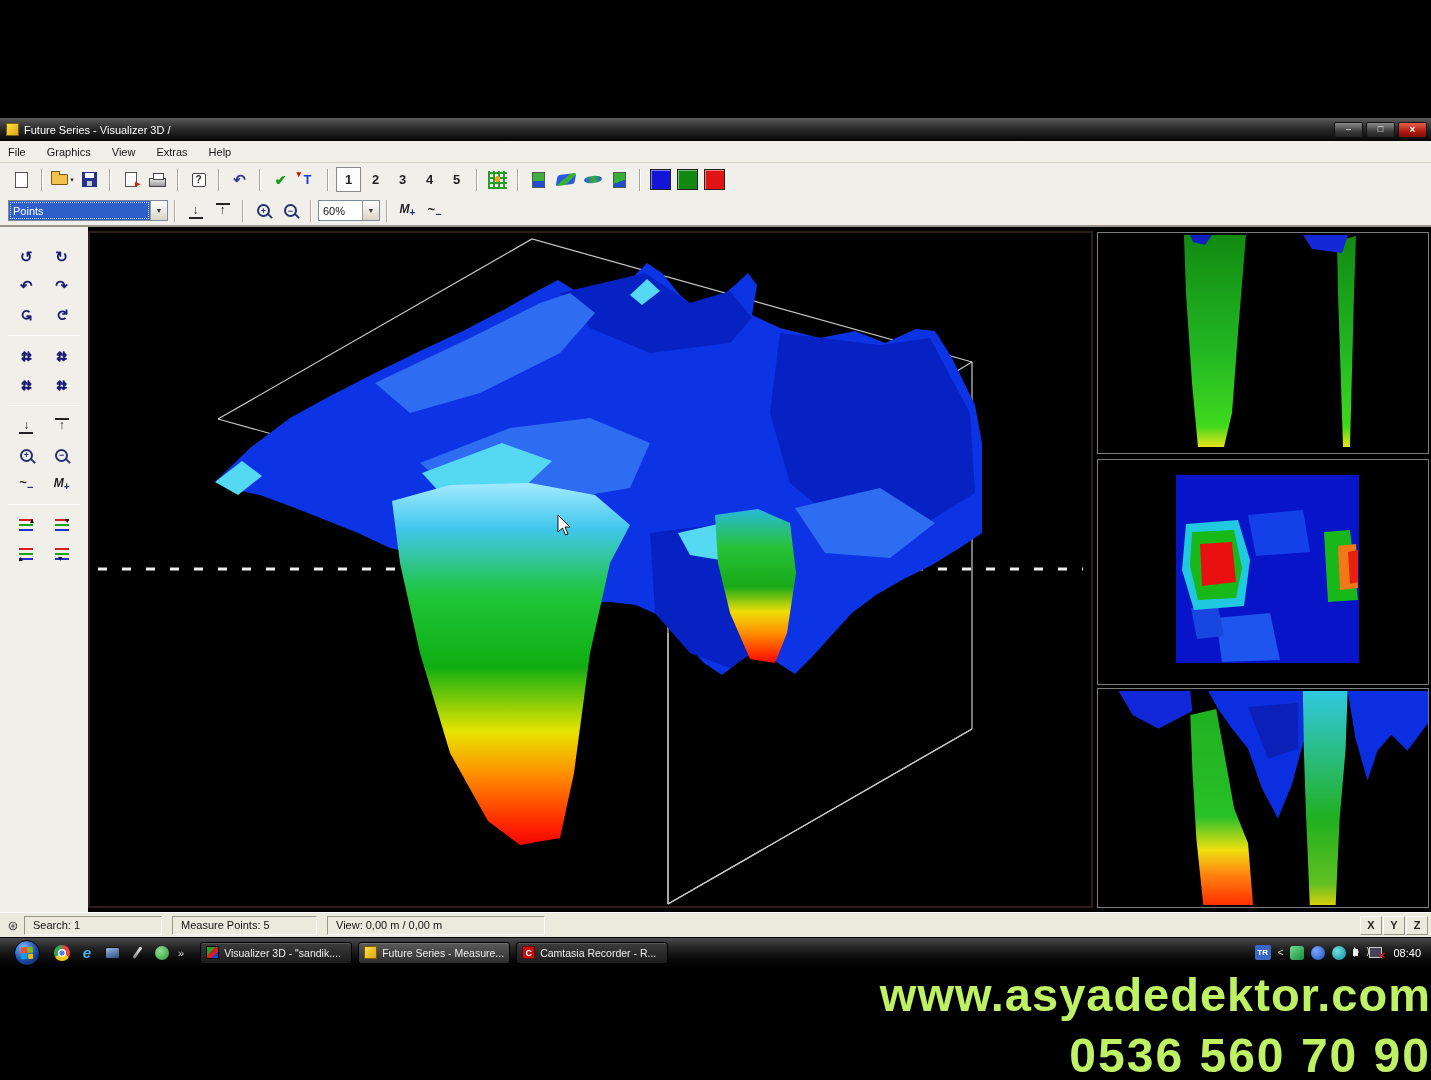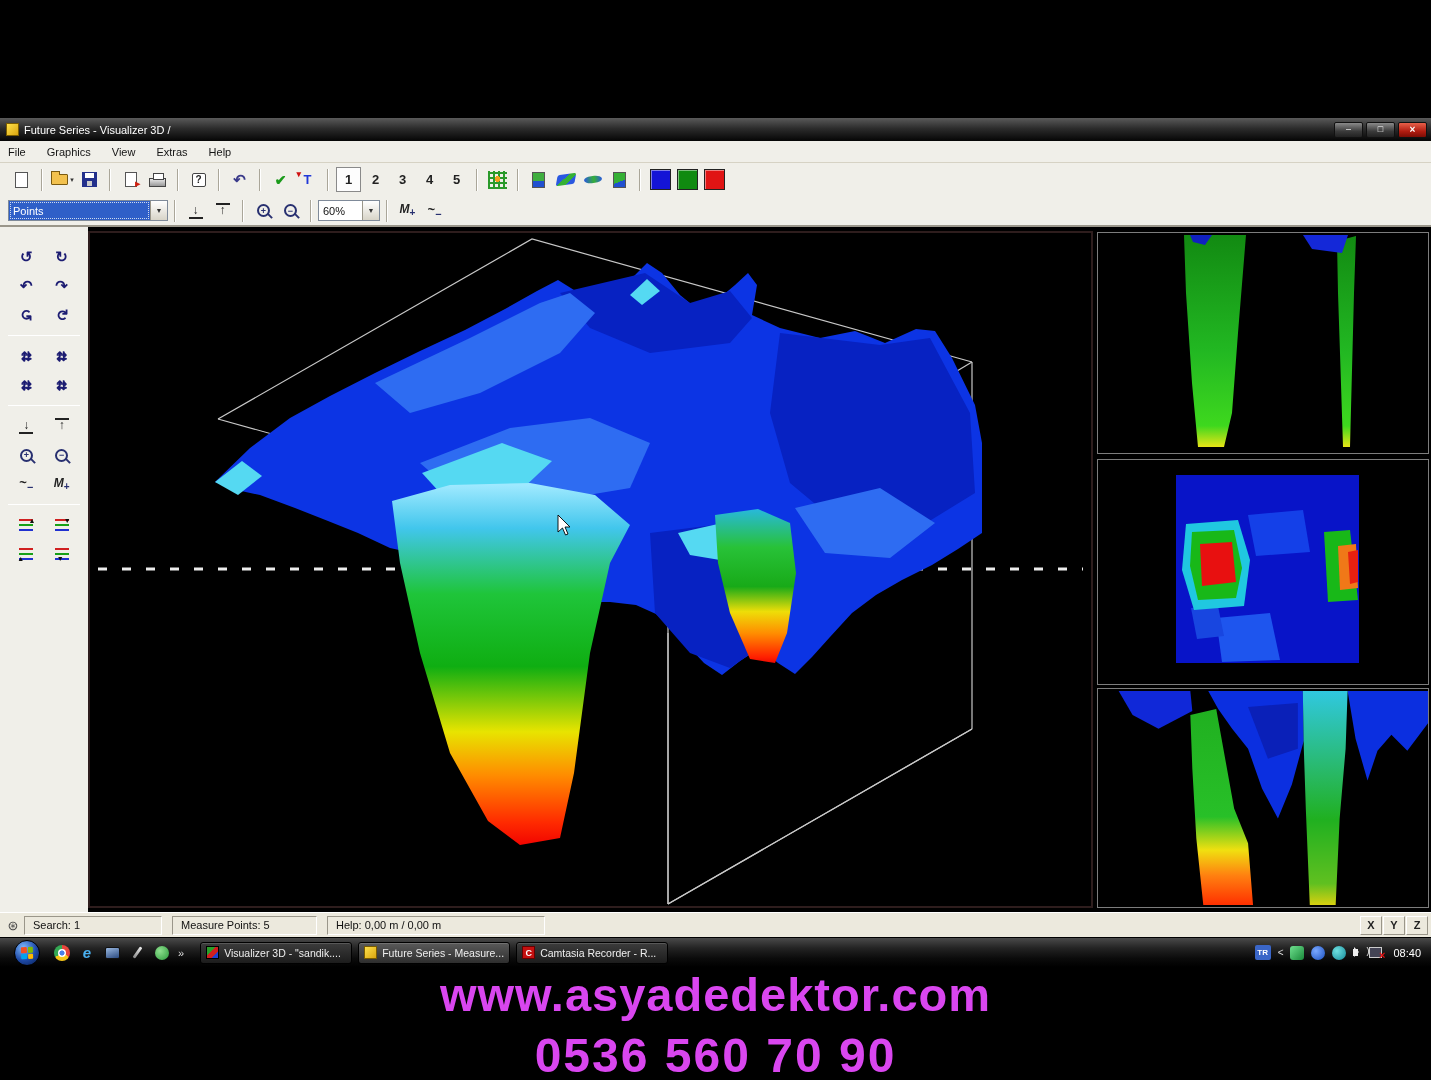--- a/index.html
+++ b/index.html
@@ -175,21 +175,21 @@
   .ti-teal{background:radial-gradient(circle at 35% 35%,#6fe0e0,#148a9a);border-radius:50%;}
   .spk{width:5px;height:7px;background:#eee;position:relative;margin-right:4px;}
   .spk::before{content:"";position:absolute;right:-6px;top:-2px;border:5px solid transparent;border-left-color:#eee;}
   .spk::after{content:")";color:#eee;font-size:9px;position:absolute;right:-11px;top:-3px;}
   .net{width:13px;height:11px;border:1px solid #ccc;background:#445;position:relative;}
   .net::after{content:"×";position:absolute;right:-4px;bottom:-4px;color:#e81010;font-weight:bold;font-size:11px;}
   .clock{color:#fff;font-size:11px;margin-left:4px;}
 
   
   .overlay{position:absolute;top:967px;left:0;width:1431px;height:113px;background:#000;
-           text-align:center;color:#d946ef;}
+           text-align:right;color:#bef264;}
   .ov1{font-size:47px;font-weight:bold;margin-top:0px;letter-spacing:1px;}
   .ov2{font-size:48px;font-weight:bold;margin-top:6px;letter-spacing:2px;}
 </style>
 </head>
 <body>
 
 <div class="screen">
 
   <div class="window">
 
@@ -525,21 +525,21 @@
           </svg>
         </div>
 
       </div>
     </div>
 
     <div class="statusbar">
       <span class="sb-ico">⊛</span>
       <span class="sb-panel sb-search">Search: 1</span>
       <span class="sb-panel sb-points">Measure Points: 5</span>
-      <span class="sb-panel sb-depth">Help: 0,00 m / 0,00 m</span>
+      <span class="sb-panel sb-depth">View: 0,00 m / 0,00 m</span>
       <span class="sb-fill"></span>
       <span class="sb-axis">X</span>
       <span class="sb-axis">Y</span>
       <span class="sb-axis">Z</span>
     </div>
   </div>
 
   <div class="taskbar">
     <span class="start-orb">
       <span class="flag">

